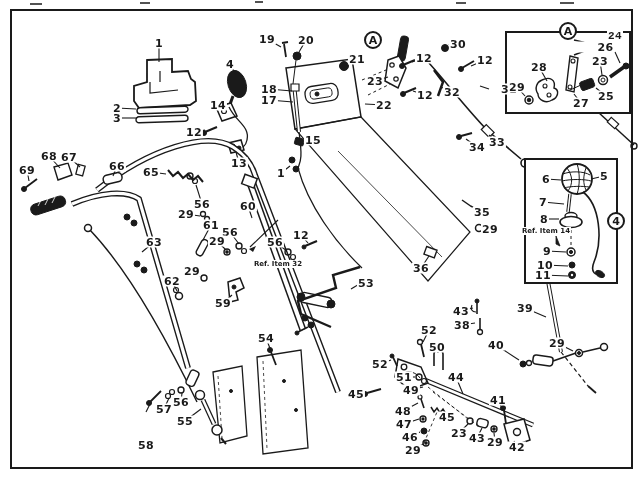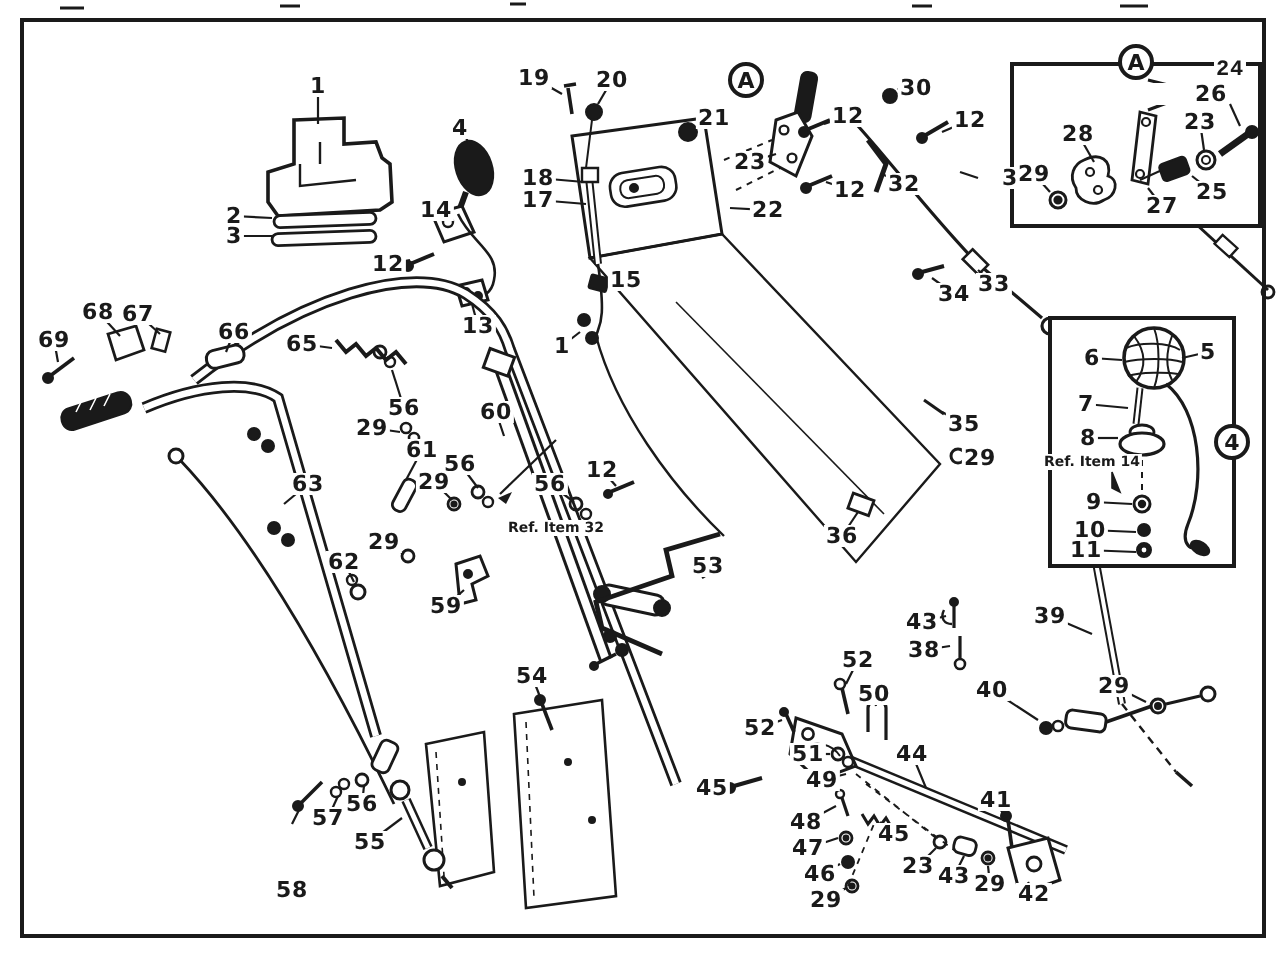--- a/index.html
+++ b/index.html
@@ -410,21 +410,21 @@
       <div class="callout" style="left: 425px; top: 95px;">12</div>
       <div class="callout" style="left: 458px; top: 44px;">30</div>
       <div class="callout" style="left: 485px; top: 60px;">12</div>
       <div class="callout" style="left: 452px; top: 92px;">32</div>
       <div class="callout" style="left: 489px; top: 89px; margin-left: 20px;">31</div>
       <div class="callout" style="left: 477px; top: 147px;">34</div>
       <div class="callout" style="left: 497px; top: 142px;">33</div>
       <div class="callout" style="left: 482px; top: 212px;">35</div>
       <div class="callout" style="left: 490px; top: 229px;">29</div>
       <div class="callout" style="left: 421px; top: 268px;">36</div>
-      <div class="callout" style="left: 354px; top: 283px;">53</div>
+      <div class="callout" style="left: 366px; top: 283px;">53</div>
       <div class="callout" style="left: 461px; top: 311px;">43</div>
       <div class="callout" style="left: 462px; top: 325px;">38</div>
       <div class="callout" style="left: 525px; top: 308px;">39</div>
       <div class="callout" style="left: 496px; top: 345px;">40</div>
       <div class="callout" style="left: 557px; top: 343px;">29</div>
       <div class="callout" style="left: 429px; top: 330px;">52</div>
       <div class="callout" style="left: 437px; top: 347px;">50</div>
       <div class="callout" style="left: 380px; top: 364px;">52</div>
       <div class="callout" style="left: 404px; top: 377px;">51</div>
       <div class="callout" style="left: 411px; top: 390px;">49</div>

